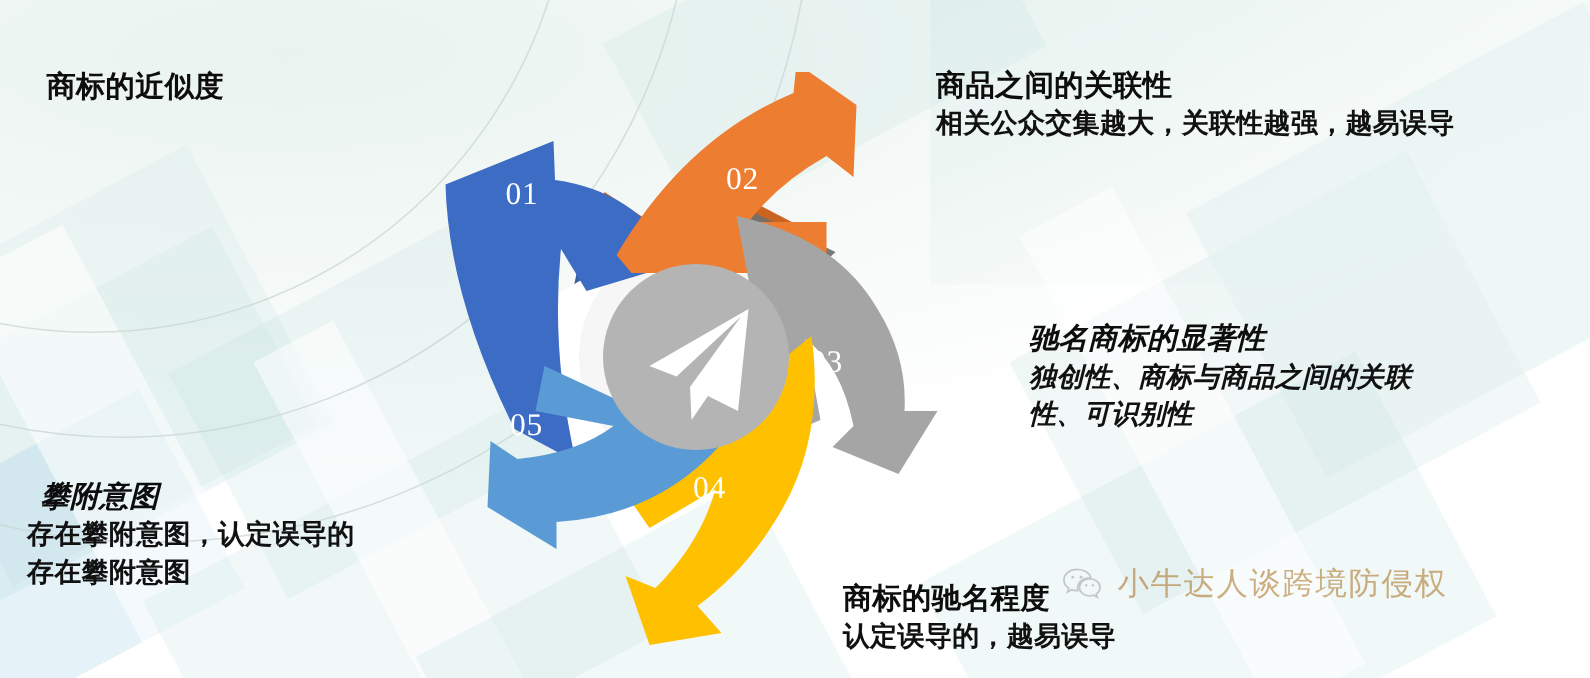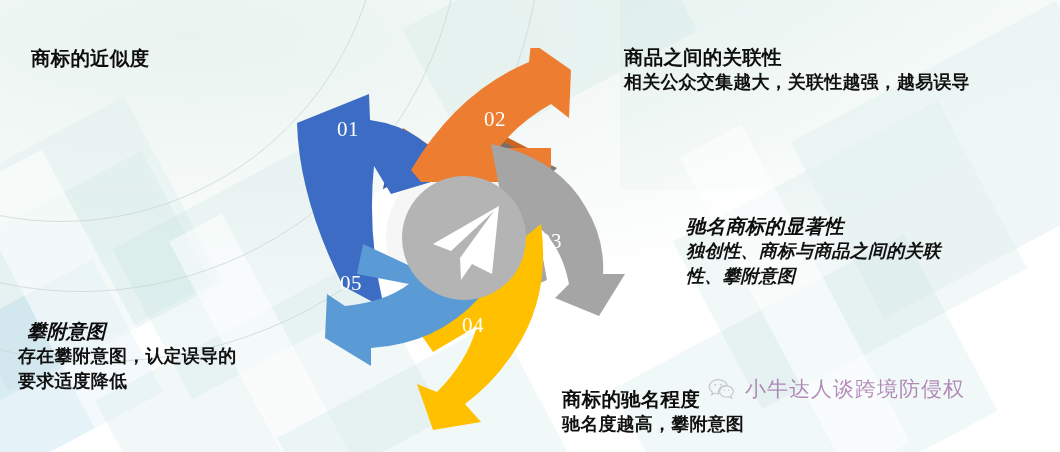--- a/index.html
+++ b/index.html
@@ -99,21 +99,21 @@
     left: 706px;
     top: 374px;
     display: flex;
     align-items: center;
     gap: 9px;
     opacity: .50;
     pointer-events: none;
   }
   #watermark .wm-text {
     font-size: 21px;
-    color: #701a75;
+    color: #a16207;
     white-space: nowrap;
     letter-spacing: 1px;
   }
   #watermark .wm-icon { width: 30px; height: 30px; display: block; }
 </style>
 </head>
 <body>
 
 <div id="slide">
 
@@ -254,32 +254,32 @@
   </div>
 
   <div class="tb" id="tb-02">
     <div class="hd">商品之间的关联性</div>
     <div class="bd nw">相关公众交集越大，关联性越强，越易误导</div>
   </div>
 
   <div class="tb" id="tb-03">
     <div class="hd">驰名商标的显著性</div>
     <div class="bd nw">独创性、商标与商品之间的关联</div>
-    <div class="bd nw">性、攀附意图</div>
+    <div class="bd nw">性、可识别性</div>
   </div>
 
   <div class="tb" id="tb-04">
     <div class="hd">商标的驰名程度</div>
-    <div class="bd nw">驰名度越高，攀附意图</div>
+    <div class="bd nw">认定误导的，越易误导</div>
   </div>
 
   <div class="tb" id="tb-05">
     <div class="hd">攀附意图</div>
     <div class="bd nw">存在攀附意图，认定误导的</div>
-    <div class="bd nw">要求适度降低</div>
+    <div class="bd nw">存在攀附意图</div>
   </div>
 
   <div id="watermark">
     <svg class="wm-icon" viewBox="0 0 40 40">
       <path d="M16 7.5c-6.4 0-11.6 4.2-11.6 9.4 0 2.9 1.7 5.6 4.3 7.3l-1.1 3.4 3.9-2a14 14 0 0 0 4.5.8c.3 0 .6 0 .9-.02a8.6 8.6 0 0 1-.35-2.4c0-5 4.8-9 10.7-9 .35 0 .7.01 1.05.04C27.4 10.7 22.3 7.5 16 7.5z" fill="none" stroke="#9a9a9a" stroke-width="1.6"></path>
       <circle cx="12.2" cy="14.4" r="1.25" fill="#9a9a9a"></circle>
       <circle cx="19.6" cy="14.4" r="1.25" fill="#9a9a9a"></circle>
       <path d="M27.2 15.8c-5 0-9.1 3.4-9.1 7.6 0 4.2 4.1 7.6 9.1 7.6 1.2 0 2.4-.2 3.5-.6l3.3 1.7-.9-2.8c2.1-1.4 3.4-3.5 3.4-5.9 0-4.2-4.1-7.6-9.3-7.6z" fill="none" stroke="#9a9a9a" stroke-width="1.6"></path>
       <circle cx="24.2" cy="21.6" r="1.05" fill="#9a9a9a"></circle>
       <circle cx="30.2" cy="21.6" r="1.05" fill="#9a9a9a"></circle>

